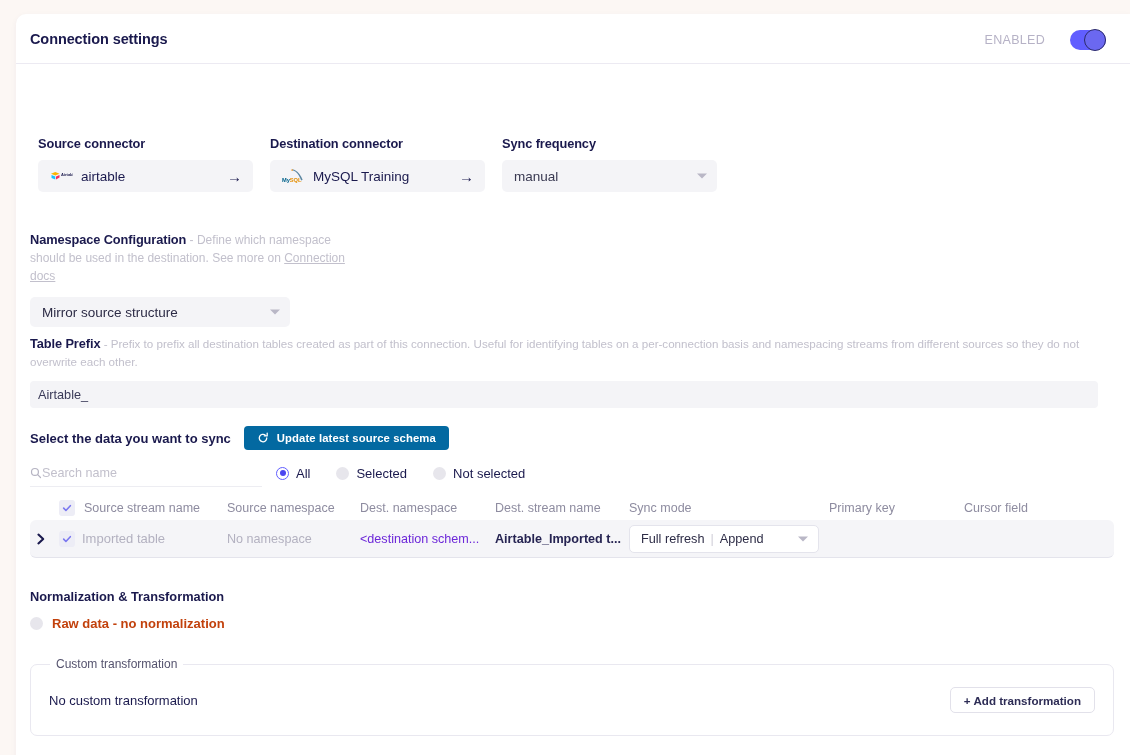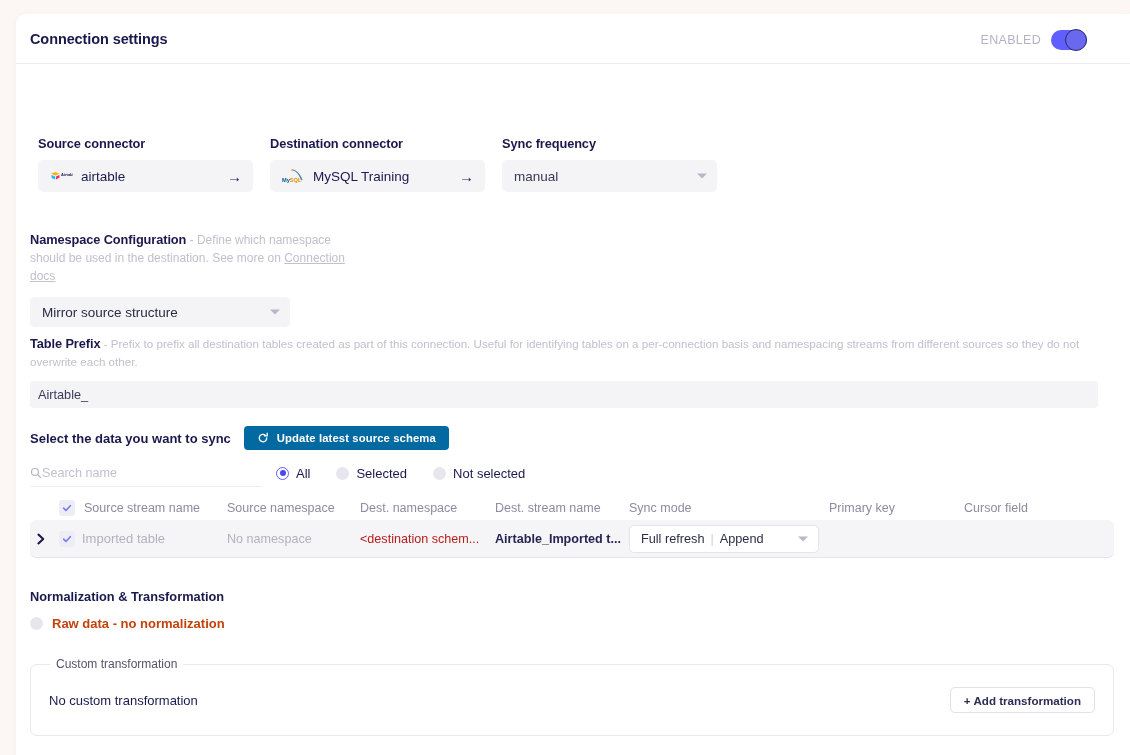--- a/index.html
+++ b/index.html
@@ -25,22 +25,22 @@
     position: relative;
     height: 50px;
     border-bottom: 1px solid #eceaf2;
   }
   .card-title {
     position: absolute; left: 14px; top: 17px;
     font-size: 14.5px; font-weight: bold; color: #1a194d;
     letter-spacing: -0.1px;
   }
   .enabled-wrap {
-    position: absolute; right: 43px; top: 16px;
-    display: flex; align-items: center; gap: 10px;
+    position: absolute; right: 24px; top: 16px;
+    display: flex; align-items: center; gap: 25px;
   }
   .enabled-label {
     font-size: 12.5px; color: #b6b2c6; letter-spacing: 0.3px;
   }
   .toggle {
     width: 36px; height: 20px; border-radius: 11px;
     background: #615eff; position: relative; cursor: pointer;
   }
   .toggle .knob {
     position: absolute; right: 0px; top: -1px;
@@ -181,21 +181,21 @@
   .c-sns  { width: 133px; }
   .c-dns  { width: 135px; }
   .c-dsn  { width: 134px; }
   .c-mode { width: 200px; }
   .c-pk   { width: 135px; }
   .c-cf   { width: 130px; }
   .st-head .c-name { padding-left: 2px; }
 
   .st-row .c-name { color: #b3b1c0; font-size: 13px; }
   .st-row .c-sns  { color: #b3b1c0; font-size: 12.6px; }
-  .st-row .c-dns  { color: #b91c1c; font-size: 12.6px;
+  .st-row .c-dns  { color: #6d28d9; font-size: 12.6px;
                     white-space: nowrap; overflow: hidden; text-overflow: ellipsis; }
   .st-row .c-dsn  { color: #262452; font-size: 12.6px; font-weight: bold;
                     white-space: nowrap; overflow: hidden; text-overflow: ellipsis; }
 
   .mode-select {
     width: 190px; height: 28px; background: #fff;
     border: 1px solid #e4e4ec; border-radius: 5px;
     display: flex; align-items: center; padding: 0 11px;
     position: relative; cursor: pointer;
     font-size: 12.7px; color: #2d2c46;

